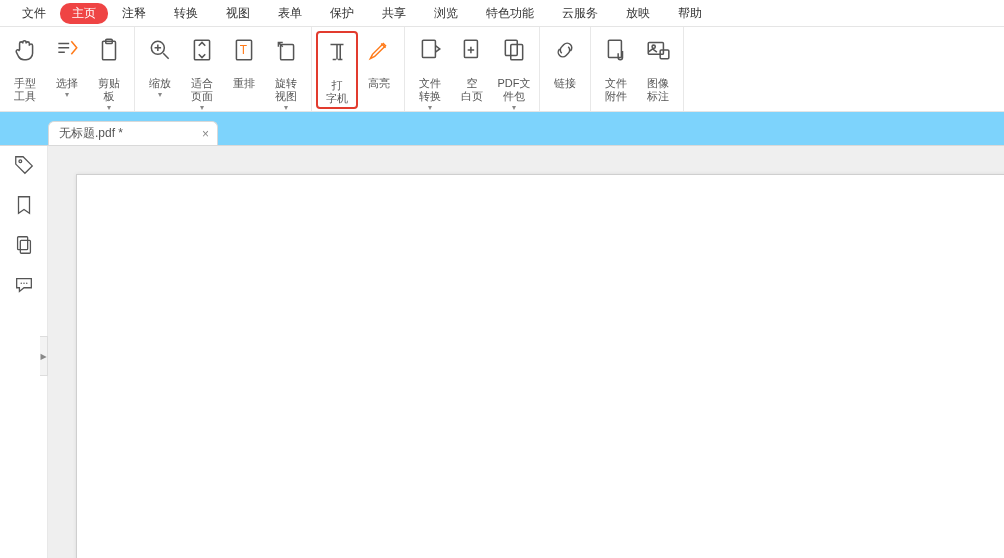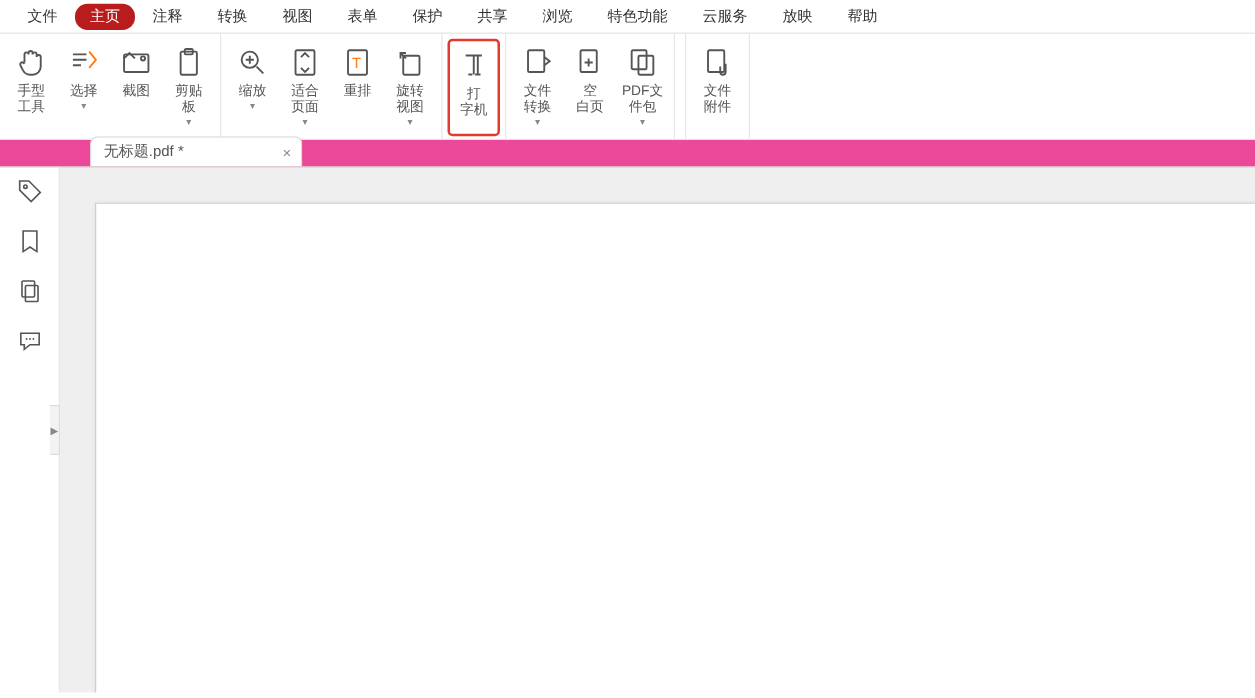--- a/index.html
+++ b/index.html
@@ -1,32 +1,32 @@
 <!DOCTYPE html>
 <html><head>
 <meta charset="utf-8">
 <style>
   * { box-sizing: border-box; margin: 0; padding: 0; }
   html, body { width: 1004px; height: 558px; font-family: "Microsoft YaHei", Arial, sans-serif; background: #ffffff; overflow: hidden; }
   
   .menubar { display: flex; align-items: center; height: 26px; padding: 0 8px; background: #ffffff; font-size: 12px; color: #333; }
   .menubar .item { padding: 2px 14px; cursor: pointer; }
-  .menubar .item.active { background: #b91c1c; color: #fff; border-radius: 10px; padding: 2px 12px; }
+  .menubar .item.active { background: #ef4444; color: #fff; border-radius: 10px; padding: 2px 12px; }
   
   .ribbon { display: flex; align-items: stretch; height: 86px; border-top: 1px solid #e5e5e5; border-bottom: 1px solid #e5e5e5; background: #fff; }
   .group { display: flex; align-items: stretch; border-right: 1px solid #e8e8e8; padding: 4px 4px 2px 4px; }
   .btn { display: flex; flex-direction: column; align-items: center; justify-content: flex-start; width: 42px; padding-top: 6px; font-size: 11px; color: #555; cursor: pointer; position: relative; }
   .btn .ico { width: 26px; height: 26px; display: flex; align-items: center; justify-content: center; margin-bottom: 4px; }
-  .btn .lbl { text-align: center; line-height: 13px; white-space: pre-line; }
+  .btn .lbl { text-align: center; line-height: 13px; white-space: pre-line; margin-top: 10px; }
   .btn .drop { font-size: 8px; line-height: 8px; color: #888; margin-top: 1px; }
   .btn.highlighted { border: 2px solid #e23b2e; border-radius: 4px; }
   svg { stroke: #555; stroke-width: 1.4; fill: none; }
   .orange svg { stroke: #ff7a19; }
   
-  .tabstrip { height: 22px; background: #ec4899; display: flex; align-items: flex-end; padding-left: 72px; border-bottom: 1px solid #d9d9d9; }
+  .tabstrip { height: 34px; background: #7dd3fc; display: flex; align-items: flex-end; padding-left: 48px; border-bottom: 1px solid #d9d9d9; }
   .tab { background: #fff; border: 1px solid #d9d9d9; border-bottom: none; border-top-left-radius: 6px; border-top-right-radius: 6px; height: 24px; display: flex; align-items: center; padding: 0 10px; font-size: 12px; color: #555; position: relative; min-width: 170px; }
   .tab .close { position: absolute; right: 8px; font-size: 12px; color: #888; cursor: pointer; }
   
   .workspace { display: flex; height: calc(558px - 26px - 86px - 26px); }
   .sidebar { width: 48px; background: #fff; border-right: 1px solid #e8e8e8; display: flex; flex-direction: column; align-items: center; padding-top: 8px; gap: 18px; position: relative; }
   .sidebar .sico { width: 22px; height: 22px; display:flex; align-items:center; justify-content:center; cursor:pointer; }
   .sidebar-handle { position:absolute; right:-1px; top:50%; transform:translateY(-50%); width:8px; height:40px; display:flex; align-items:center; justify-content:center; background:#f3f3f3; border:1px solid #ddd; border-left:none; font-size:8px; color:#888; cursor:pointer;}
   .canvas-area { flex:1; background:#efefef; position: relative; overflow:hidden; }
   .page { position:absolute; left:28px; top:28px; right:-2px; bottom:-2px; background:#fff; border:1px solid #cfcfcf; box-shadow: 0 0 4px rgba(0,0,0,0.08); }
 </style>
@@ -66,30 +66,20 @@
             <path d="M4 6h10M4 10h10M4 14h6"></path>
             <path d="M16 4l5 6-5 6" stroke="#ff7a19"></path>
           </svg>
         </div>
         <div class="lbl">选择</div>
         <div class="drop">▾</div>
       </div>
       <div class="btn">
         <div class="ico">
           <svg viewBox="0 0 24 24">
-            <rect x="3" y="6" width="18" height="13" rx="1"></rect>
-            <path d="M3 9l4-4 4 4"></path>
-            <circle cx="17" cy="9" r="1.5"></circle>
-          </svg>
-        </div>
-        <div class="lbl">截图</div>
-      </div>
-      <div class="btn">
-        <div class="ico">
-          <svg viewBox="0 0 24 24">
             <rect x="6" y="4" width="12" height="17" rx="1"></rect>
             <rect x="9" y="2" width="6" height="4" rx="1"></rect>
           </svg>
         </div>
         <div class="lbl">剪贴
 板</div>
         <div class="drop">▾</div>
       </div>
     </div>
     <div class="group">
@@ -138,20 +128,29 @@
     <div class="group">
       <div class="btn highlighted">
         <div class="ico">
           <svg viewBox="0 0 24 24">
             <path d="M6 5h12M12 5v14M8 19h3M15 5v14M13 19h4"></path>
           </svg>
         </div>
         <div class="lbl">打
 字机</div>
       </div>
+      <div class="btn orange">
+        <div class="ico">
+          <svg viewBox="0 0 24 24">
+            <path d="M4 20l4-2 10-10-2-2L6 16l-2 4z"></path>
+            <path d="M14 6l4 4"></path>
+          </svg>
+        </div>
+        <div class="lbl">高亮</div>
+      </div>
     </div>
     <div class="group">
       <div class="btn">
         <div class="ico">
           <svg viewBox="0 0 24 24">
             <rect x="5" y="3" width="12" height="16" rx="1"></rect>
             <path d="M17 8l4 3-4 3"></path>
           </svg>
         </div>
         <div class="lbl">文件
@@ -174,31 +173,51 @@
             <rect x="4" y="3" width="11" height="14" rx="1"></rect>
             <rect x="9" y="7" width="11" height="14" rx="1"></rect>
           </svg>
         </div>
         <div class="lbl">PDF文
 件包</div>
         <div class="drop">▾</div>
       </div>
     </div>
     <div class="group">
+      <div class="btn">
+        <div class="ico">
+          <svg viewBox="0 0 24 24">
+            <path d="M9 15a4 4 0 010-6l2-2a4 4 0 016 6M15 9a4 4 0 010 6l-2 2a4 4 0 01-6-6"></path>
+          </svg>
+        </div>
+        <div class="lbl">链接</div>
+      </div>
     </div>
     <div class="group">
       <div class="btn">
         <div class="ico">
           <svg viewBox="0 0 24 24">
             <rect x="5" y="3" width="12" height="16" rx="1"></rect>
             <path d="M14 15v4a2 2 0 104 0v-6"></path>
           </svg>
         </div>
         <div class="lbl">文件
 附件</div>
+      </div>
+      <div class="btn">
+        <div class="ico">
+          <svg viewBox="0 0 24 24">
+            <rect x="3" y="5" width="14" height="11" rx="1"></rect>
+            <circle cx="8" cy="9" r="1.5"></circle>
+            <path d="M3 14l4-3 4 3"></path>
+            <rect x="14" y="12" width="8" height="8" rx="1"></rect>
+          </svg>
+        </div>
+        <div class="lbl">图像
+标注</div>
       </div>
     </div>
   </div>
 
 <div class="tabstrip">
   <div class="tab">
     <span>无标题.pdf *</span>
     <span class="close">×</span>
   </div>
 </div>

